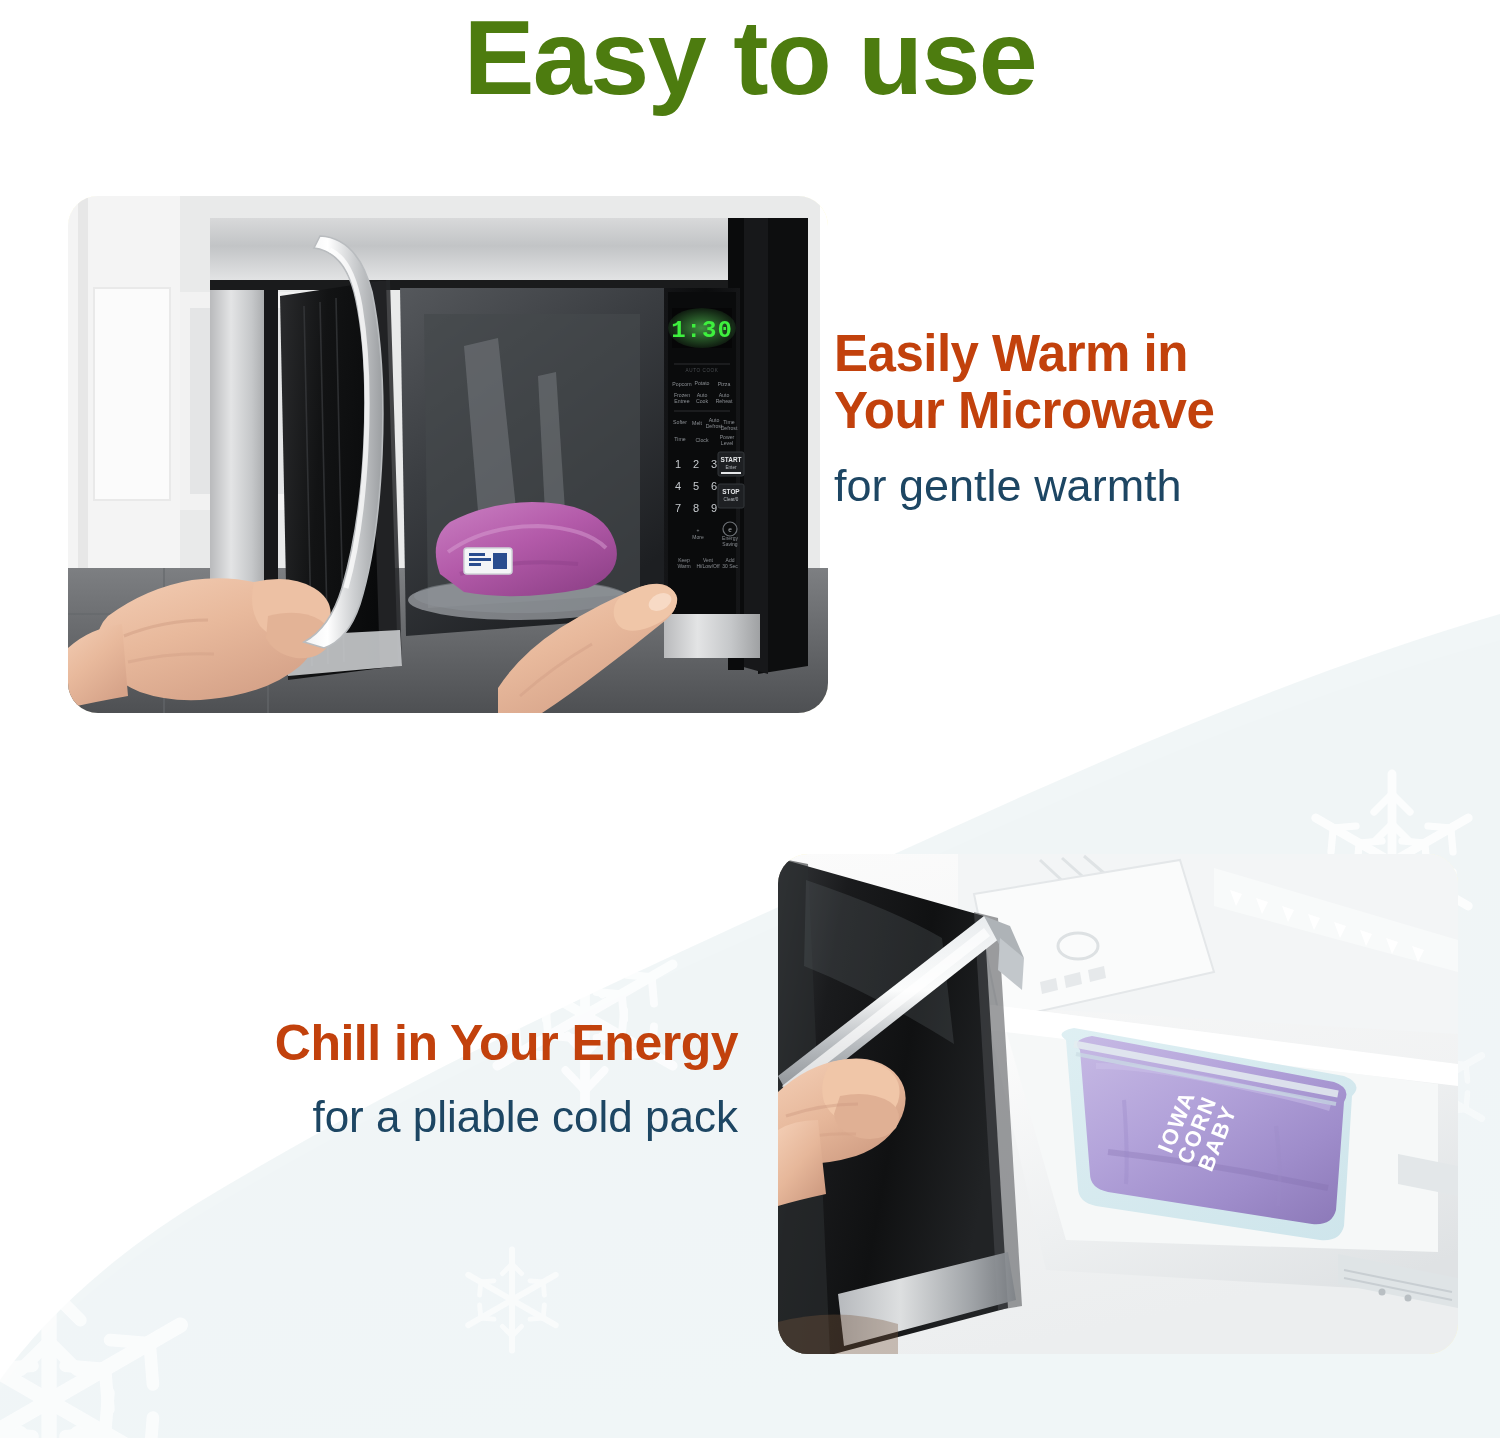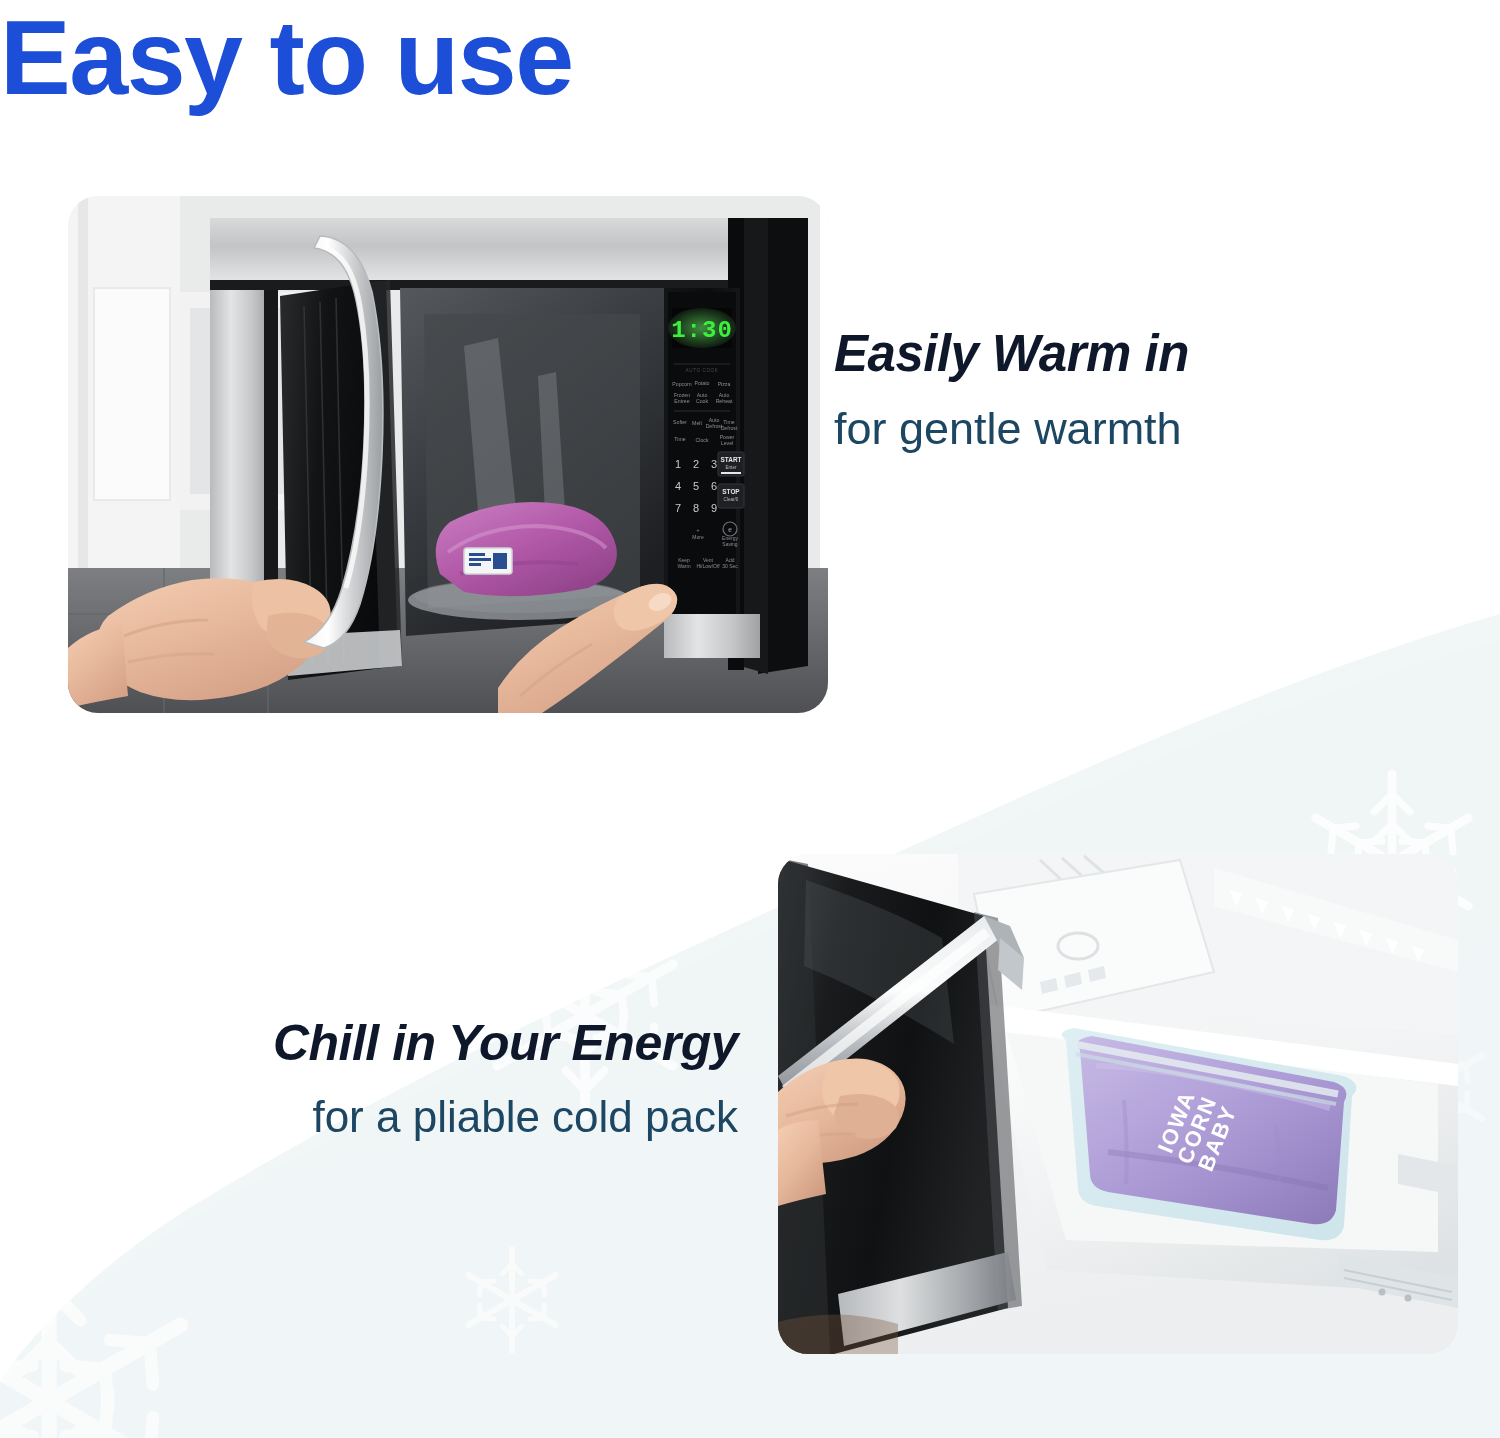--- a/index.html
+++ b/index.html
@@ -16,24 +16,25 @@
   #bg-wave svg { display:block; width:1500px; height:1438px; }
 
   
   #snow-layer { position:absolute; inset:0; z-index:1; pointer-events:none; }
   .flake { position:absolute; }
   .flake svg { display:block; }
 
   
   #page-title {
     position:absolute; top:2px; left:0; width:1500px;
+    text-align:center;
     font-size:106px; line-height:1.05;
     font-weight:700;
     letter-spacing:-1.5px;
-    color:#1d4ed8;
+    color:#4d7c0f;
     z-index:4;
     font-stretch:condensed;
   }
 
   
   .photo {
     position:absolute;
     border-radius:30px;
     overflow:hidden;
     z-index:3;
@@ -44,21 +45,21 @@
 
   .photo svg { display:block; width:100%; height:100%; }
 
   
   .callout { position:absolute; z-index:5; color:#13405f; }
   #microwave-callout { left:834px; top:325px; width:590px; text-align:left; }
   #freezer-callout   { left:88px;  top:1015px; width:650px; text-align:right; }
 
   .callout-head {
     font-size:51px; line-height:1.12; font-weight:700;
-    letter-spacing:-0.5px; color:#0f172a;font-style:italic;
+    letter-spacing:-0.5px; color:#c2410c;
   }
   .callout-sub {
     font-size:45px; line-height:1.2; font-weight:400;
     margin-top:20px; color:#1d4663;
   }
   #freezer-callout .callout-head { font-size:50px; }
   #freezer-callout .callout-sub  { font-size:44px; }
 </style>
 </head>
 <body>
@@ -481,20 +482,21 @@
         <ellipse cx="592" cy="406" rx="12" ry="8" transform="rotate(-26 592 406)" fill="#f7dcc8" opacity="0.9"></ellipse>
         <path d="M452,500 Q486,470 524,448" fill="none" stroke="#d09e84" stroke-width="3" opacity="0.45"></path>
       </g>
     </g>
   </svg>
 </div>
 
 <div class="callout" id="microwave-callout">
   <div class="callout-head">
     <div>Easily Warm in</div>
+    <div>Your Microwave</div>
   </div>
   <div class="callout-sub">for gentle warmth</div>
 </div>
 
 <div class="callout" id="freezer-callout">
   <div class="callout-head">Chill in Your Energy</div>
   <div class="callout-sub">for a pliable cold pack</div>
 </div>
 
 <div class="photo" id="freezer-photo">

